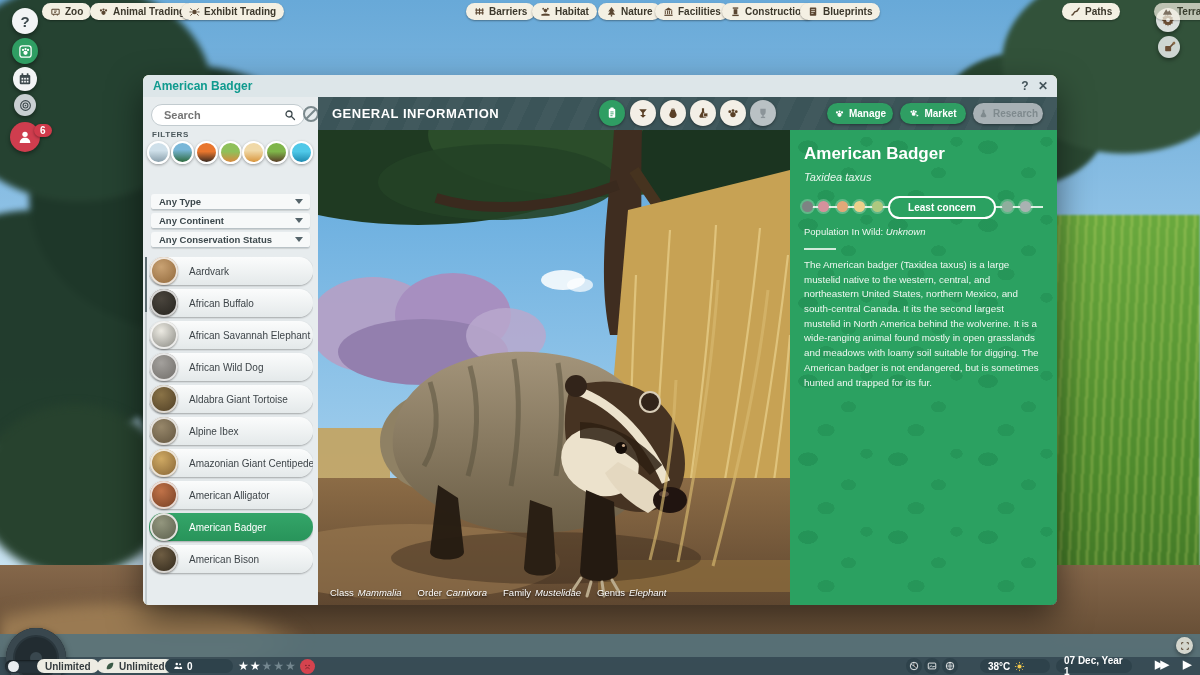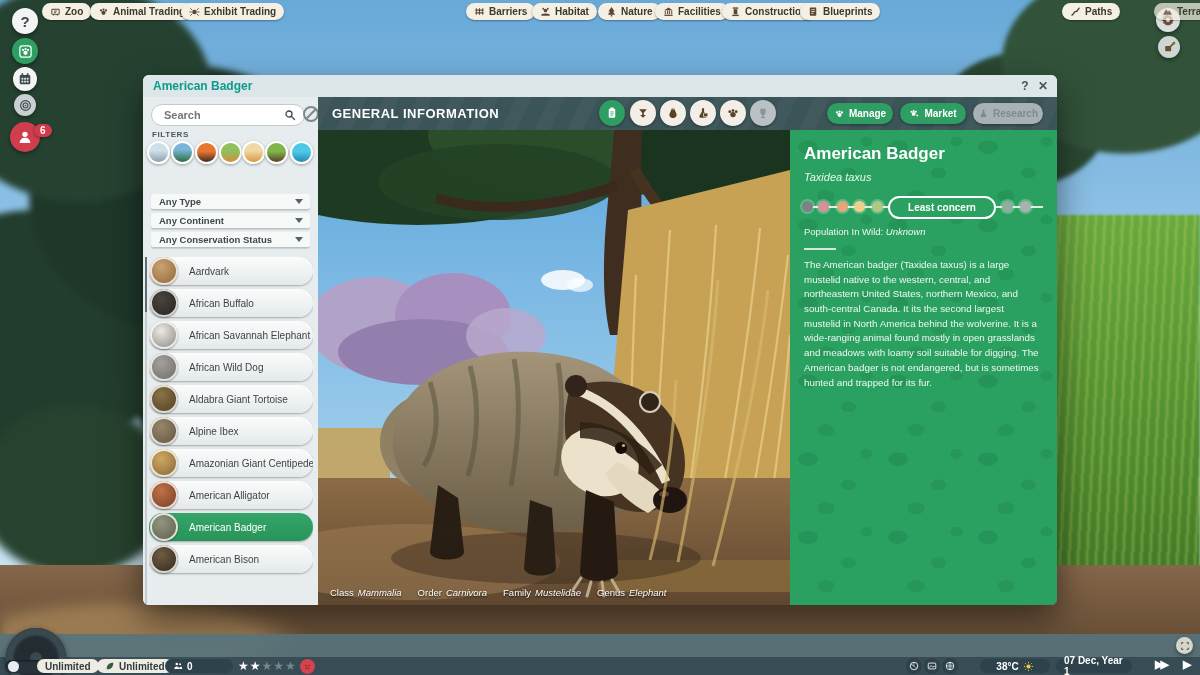--- a/index.html
+++ b/index.html
@@ -631,21 +631,21 @@
     <rect x="3" y="5" width="18" height="14" rx="2" fill="none" stroke="#fff" stroke-width="2"></rect>
     <path d="M5 16l5-5 4 4 3-3 2 2" fill="none" stroke="#fff" stroke-width="1.8"></path>
   </svg>
 </div>
 <div class="circle-sm" style="left:942px;top:658px">
   <svg width="10" height="10" viewBox="0 0 24 24">
     <circle cx="12" cy="12" r="9" fill="none" stroke="#fff" stroke-width="2"></circle>
     <path d="M3 12h18M12 3c3 3 3 15 0 18M12 3c-3 3-3 15 0 18" fill="none" stroke="#fff" stroke-width="1.4"></path>
   </svg>
 </div>
-<div class="stat-pill stat-dark" style="left:980px;top:659px;width:70px;justify-content:center">
+<div class="stat-pill stat-dark" style="left:980px;top:659px;width:70px;justify-content:flex-start">
   <span>38°C</span>
   <svg width="11" height="11" viewBox="0 0 24 24">
     <circle cx="12" cy="12" r="4.5" fill="#f2c94c"></circle>
     <g stroke="#f2c94c" stroke-width="2">
         <path d="M12 2v3M12 19v3M2 12h3M19 12h3M4.9 4.9l2.1 2.1M17 17l2.1 2.1M19.1 4.9L17 7M7 17l-2.1 2.1"></path>
       </g>
   </svg>
 </div>
 <div class="stat-pill stat-dark" style="left:1056px;top:659px;width:76px;justify-content:center">
   <span>07 Dec, Year 1</span>

